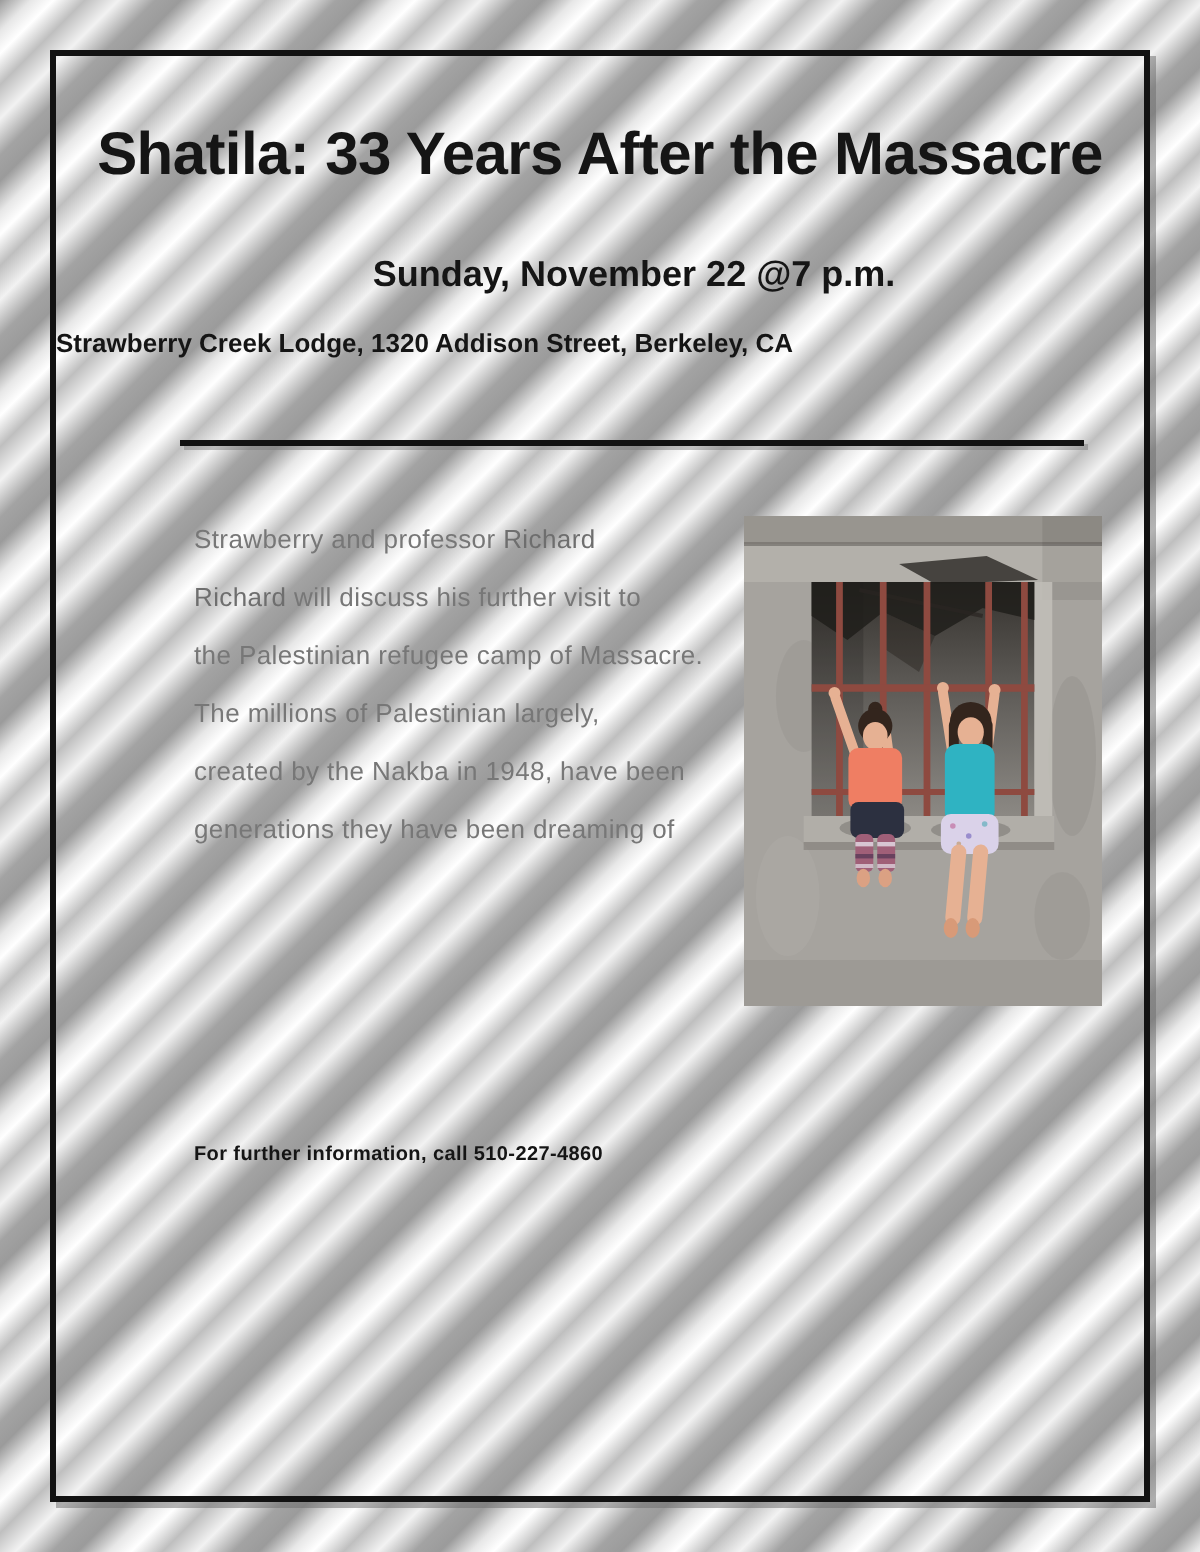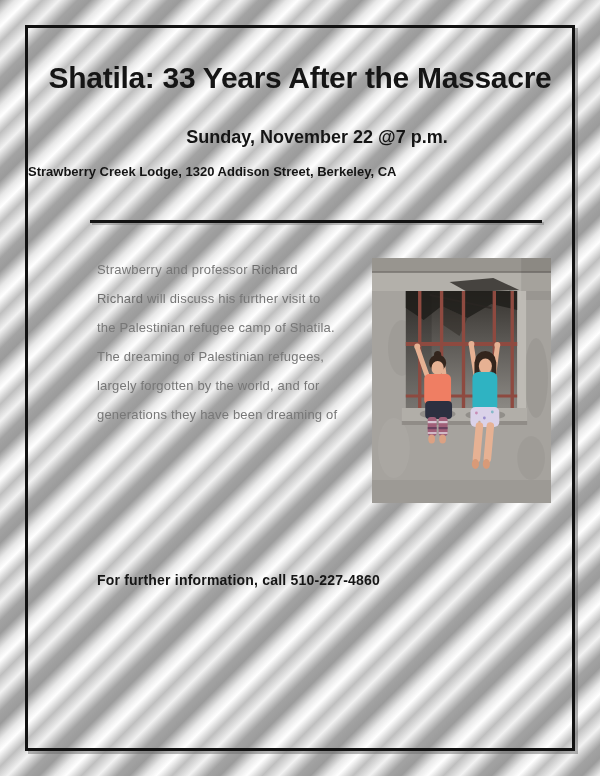--- a/index.html
+++ b/index.html
@@ -41,42 +41,42 @@
   .body{top:227px;left:69px;width:475px;}
   .body-line{
     line-height:29px;height:29px;white-space:nowrap;
     font-size:13px;letter-spacing:.2px;color:var(--body-text,#777);
   }
   .body-line .b{font-weight:normal;color:var(--body-bold-text,#6e6e6e);}
   .photo{
     top:230px;left:344px;width:179px;height:245px;line-height:0;
   }
   .contact{
-    top:544px;left:69px;font-size:14px;font-weight:bold;
+    top:544px;left:69px;font-size:10px;font-weight:bold;
     letter-spacing:.2px;color:var(--heading-text,#151515);white-space:nowrap;
   }
 </style>
 </head>
 <body>
 
 <div class="page">
   <div class="frame">
 
     <h1 class="title">Shatila: 33 Years After the Massacre</h1>
     <h2 class="datetime">Sunday, November 22 @7 p.m.</h2>
     <h3 class="venue">Strawberry Creek Lodge, 1320 Addison Street, Berkeley, CA</h3>
 
     <div class="divider"></div>
 
     <div class="body">
         <div class="body-line"><span>Strawberry and professor </span><span class="b">Richard</span></div>
         <div class="body-line"><span class="b">Richard</span><span> will discuss his further visit to</span></div>
-        <div class="body-line"><span>the Palestinian refugee camp of Shatila.</span></div>
-        <div class="body-line"><span>The dreaming of Palestinian refugees,</span></div>
-        <div class="body-line"><span>largely forgotten by the world, and for</span></div>
+        <div class="body-line"><span>the Palestinian refugee camp of Massacre.</span></div>
+        <div class="body-line"><span>The millions of Palestinian largely,</span></div>
+        <div class="body-line"><span>created by the Nakba in 1948, have been</span></div>
         <div class="body-line"><span>generations they have been dreaming of</span></div>
       </div>
 
     <figure class="photo">
       <svg viewBox="0 0 180 245" width="179" height="245" preserveAspectRatio="none" role="img" aria-label="Two young girls sitting in a barred window opening of a concrete wall">
         <defs>
           <linearGradient id="wg" x1="0" y1="0" x2="0" y2="1">
             <stop offset="0" stop-color="#35322e"></stop>
             <stop offset="0.45" stop-color="#5e5b57"></stop>
             <stop offset="1" stop-color="#8d8a85"></stop>

